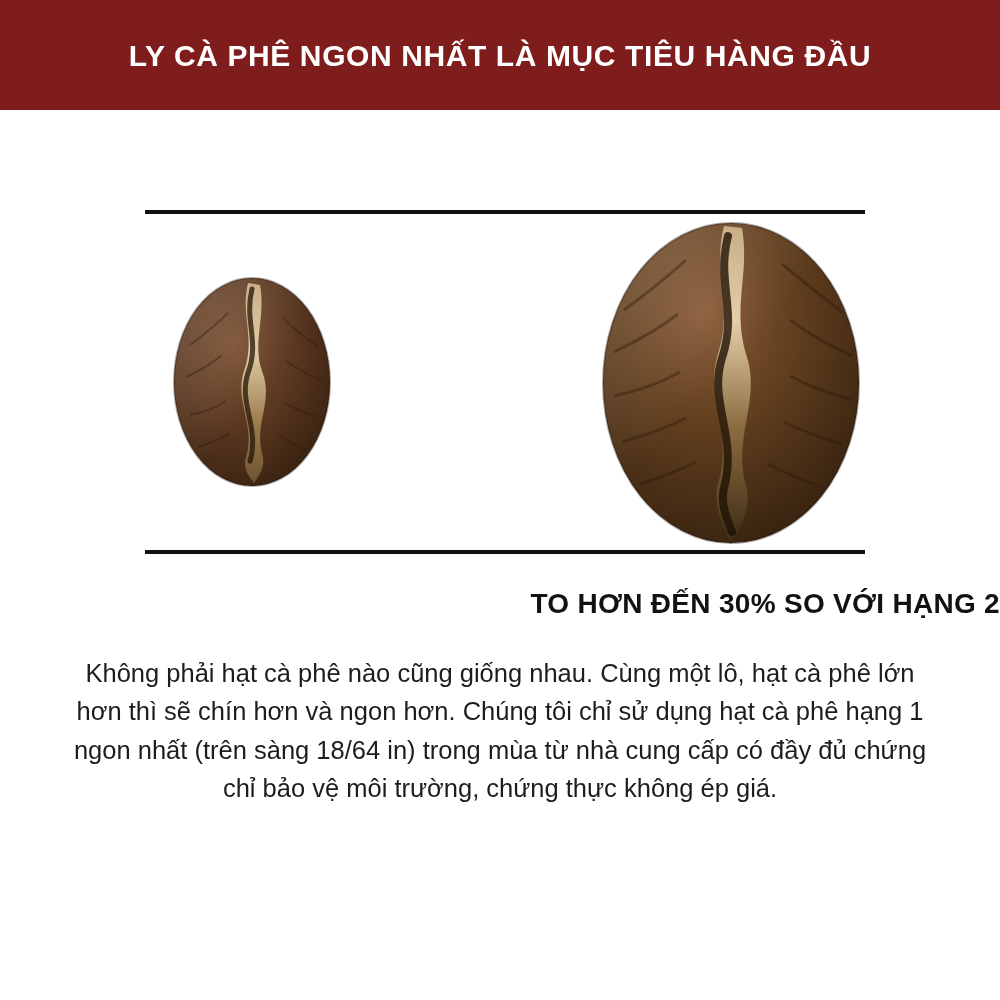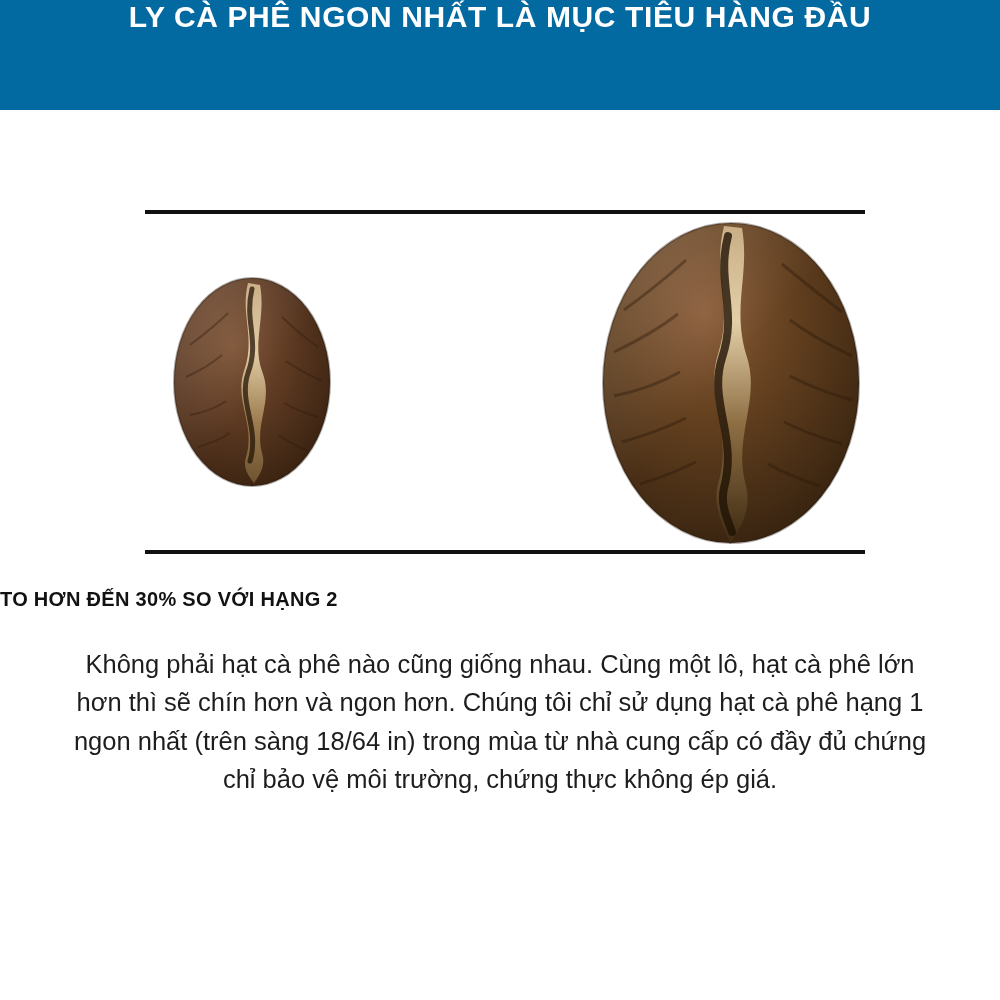--- a/index.html
+++ b/index.html
@@ -13,22 +13,23 @@
     font-family: "Liberation Sans", sans-serif;
     color: #1a1a1a;
     overflow: hidden;
     position: relative;
   }
 
   
   .banner {
     width: 100%;
     height: 110px;
-    background: #0369a1;
+    background: #7f1d1d;
     display: flex;
+    align-items: center;
     justify-content: center;
     box-sizing: border-box;
   }
   .banner-title {
     color: #ffffff;
     font-size: 30px;
     font-weight: bold;
     letter-spacing: 0.6px;
     text-align: center;
     line-height: 1.1;
@@ -66,22 +67,22 @@
   .bean-large {
     left: 600px;
     top: 110px;
     width: 265px;
     height: 330px;
   }
 
   
   .headline {
     margin-top: 18px;
-    text-align: left;
-    font-size: 20px;
+    text-align: right;
+    font-size: 28px;
     font-weight: bold;
     letter-spacing: 0.3px;
     color: #121212;
   }
 
   
   .body-copy {
     margin: 34px auto 14px auto;
     width: 880px;
     text-align: center;

